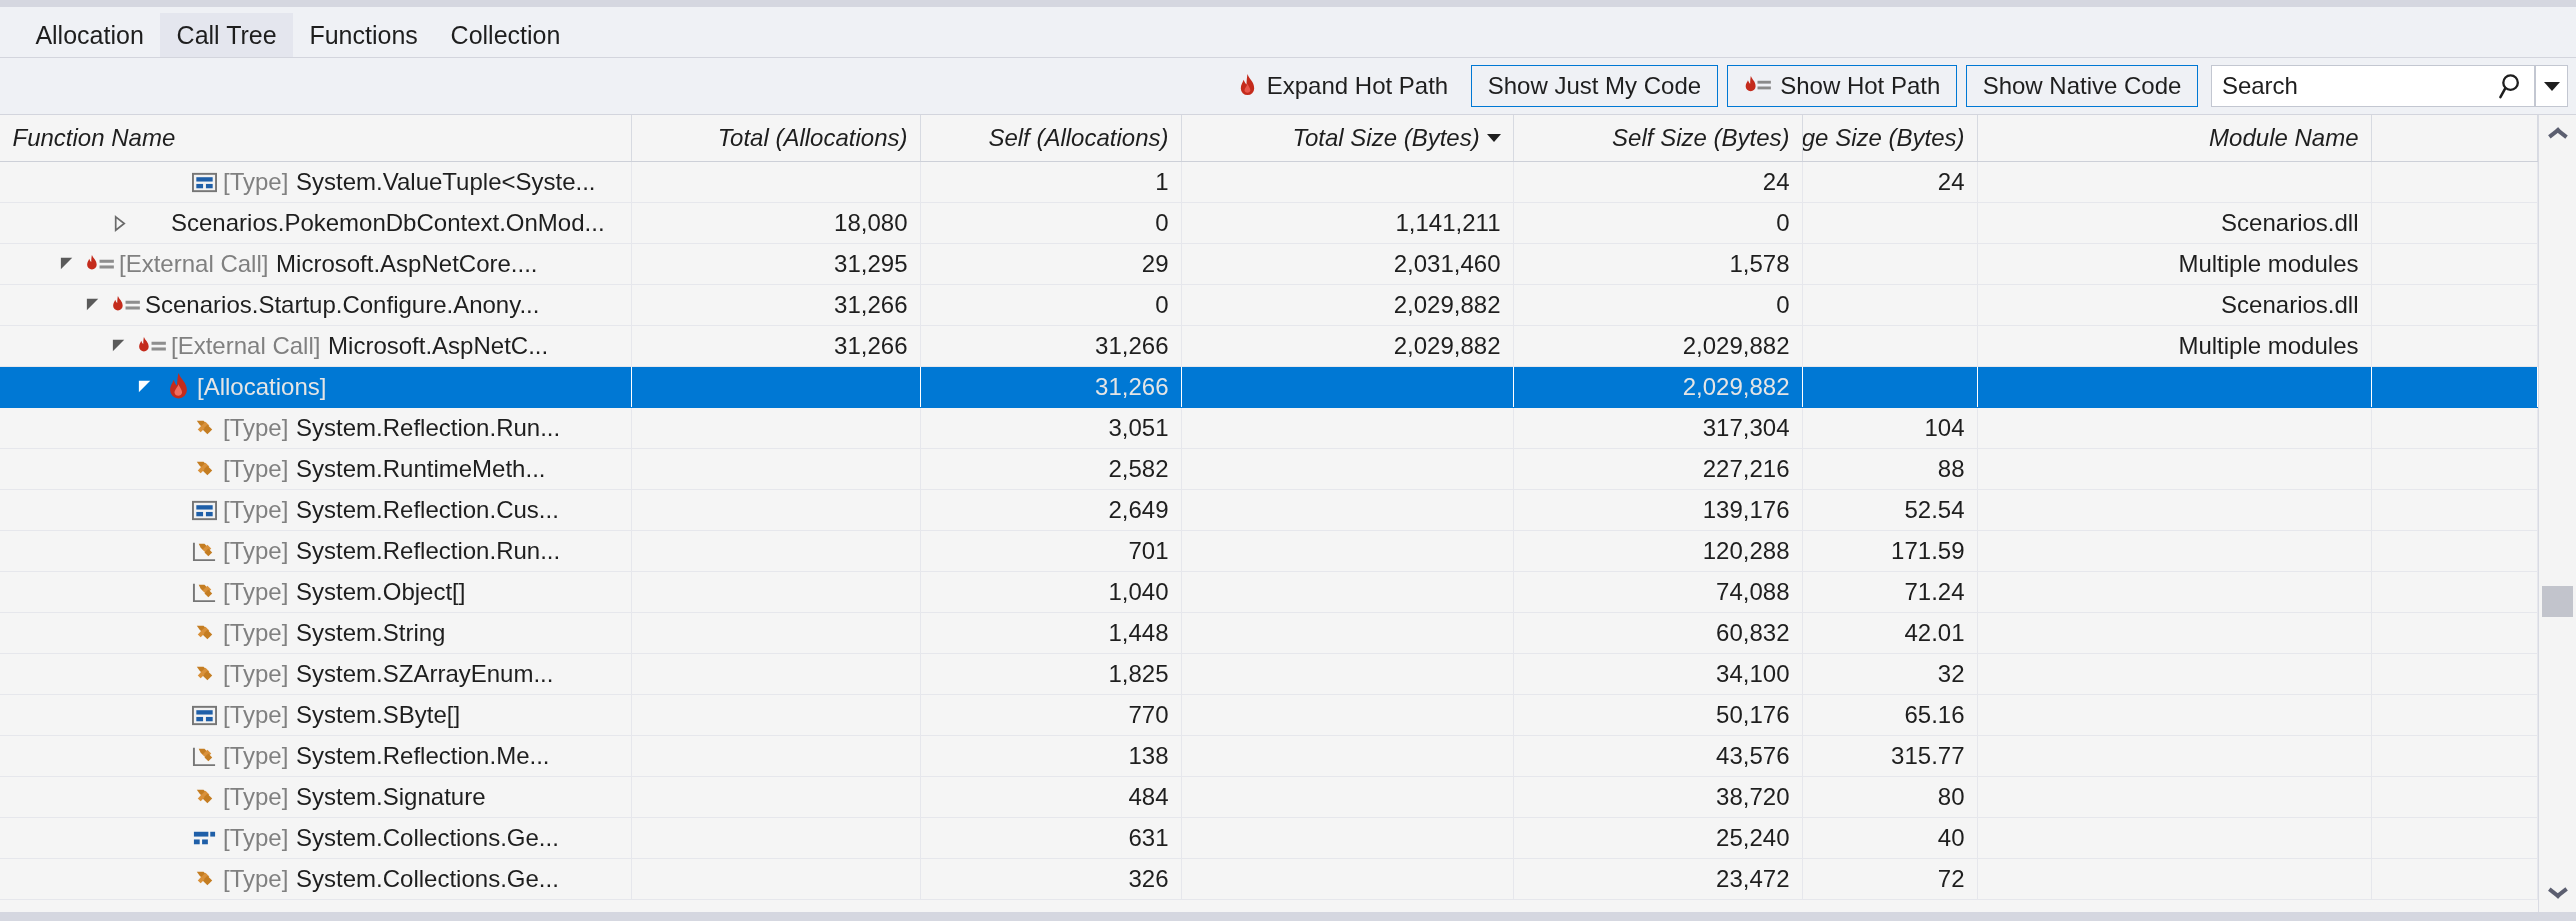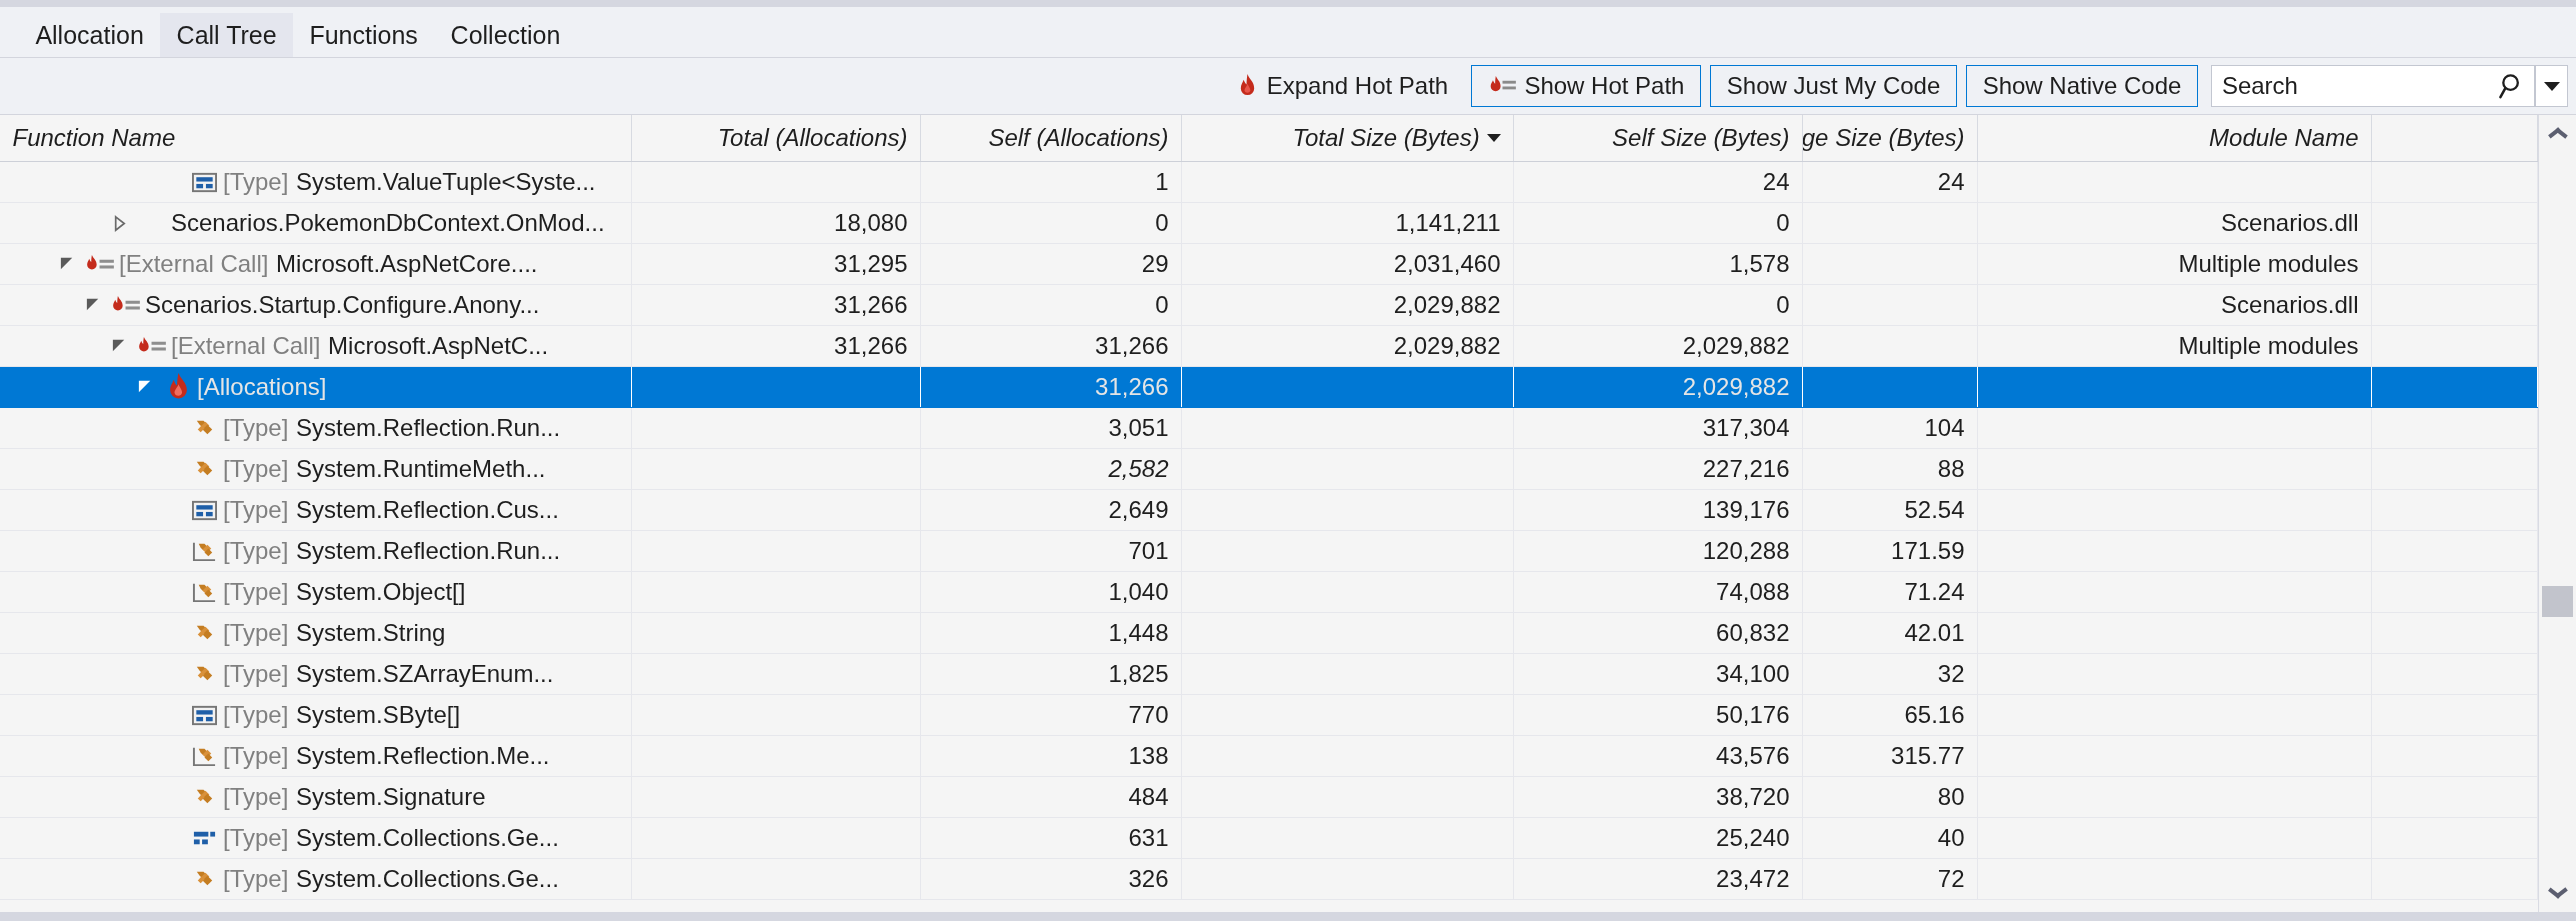--- a/index.html
+++ b/index.html
@@ -297,32 +297,32 @@
       <span style="display:flex;align-items:center;">
         <svg width="21" height="25" viewBox="0 0 22 26" aria-hidden="true">
           <path d="M11 0 C13 6 18 8 18 15 A7 7 0 0 1 4 15 C4 11 6 9 7 6 C8 9 9 10 10 11 C10 7 10.5 3 11 0 Z" fill="#c42b1c"></path>
           <path d="M11 10 C12 13 14 14 14 17.5 A3.3 3.3 0 0 1 7.8 17.5 C7.8 14.5 10 13.5 11 10 Z" fill="#e8554a"></path>
         </svg>
       </span>
       <span>Expand Hot Path</span>
     </div>
 
     <div class="tb-btn">
+      <span>Show Just My Code</span>
+    </div>
+
+    <div class="tb-btn">
       <span style="display:flex;align-items:center;">
         <svg width="29" height="21" viewBox="0 0 30 22" aria-hidden="true">
           <path d="M8 0 C9.6 4 13 5.6 13 10.8 A5.2 5.2 0 0 1 2.6 10.8 C2.6 8 4.2 6.6 5 4.4 C5.8 6.6 6.6 7.4 7.3 8 C7.3 5 7.6 2.2 8 0 Z" fill="#c42b1c"></path>
           <rect x="15" y="5" width="14" height="3" fill="#8a8a8a"></rect>
           <rect x="15" y="11" width="14" height="3" fill="#8a8a8a"></rect>
         </svg>
       </span>
       <span>Show Hot Path</span>
-    </div>
-
-    <div class="tb-btn">
-      <span>Show Just My Code</span>
     </div>
 
     <div class="tb-btn">
       <span>Show Native Code</span>
     </div>
 
     <div class="searchbox">
       <input type="text" placeholder="Search" style="">
       <div class="search-icon-btn">
         <svg width="29" height="29" viewBox="0 0 30 30" aria-hidden="true">
@@ -644,21 +644,21 @@
                     <path d="M8 14 l4 -4 l3 3 l-4 4 Z" fill="#d9913a"></path>
                   </svg>
                 </div>
                 <span class="lbl-dim">[Type]</span>
                 <span class="lbl-main">System.RuntimeMeth...</span>
               </div>
             </div>
             <div class="cell r" style="flex: 0 0 289px;">
               <span></span>
             </div>
-            <div class="cell r" style="flex: 0 0 261px; font-style: italic;">
+            <div class="cell r" style="flex: 0 0 261px;">
               <span>2,582</span>
             </div>
             <div class="cell r" style="flex: 0 0 332px;">
               <span></span>
             </div>
             <div class="cell r" style="flex: 0 0 289px;">
               <span>227,216</span>
             </div>
             <div class="cell r" style="flex: 0 0 175px;">
               <span>88</span>

